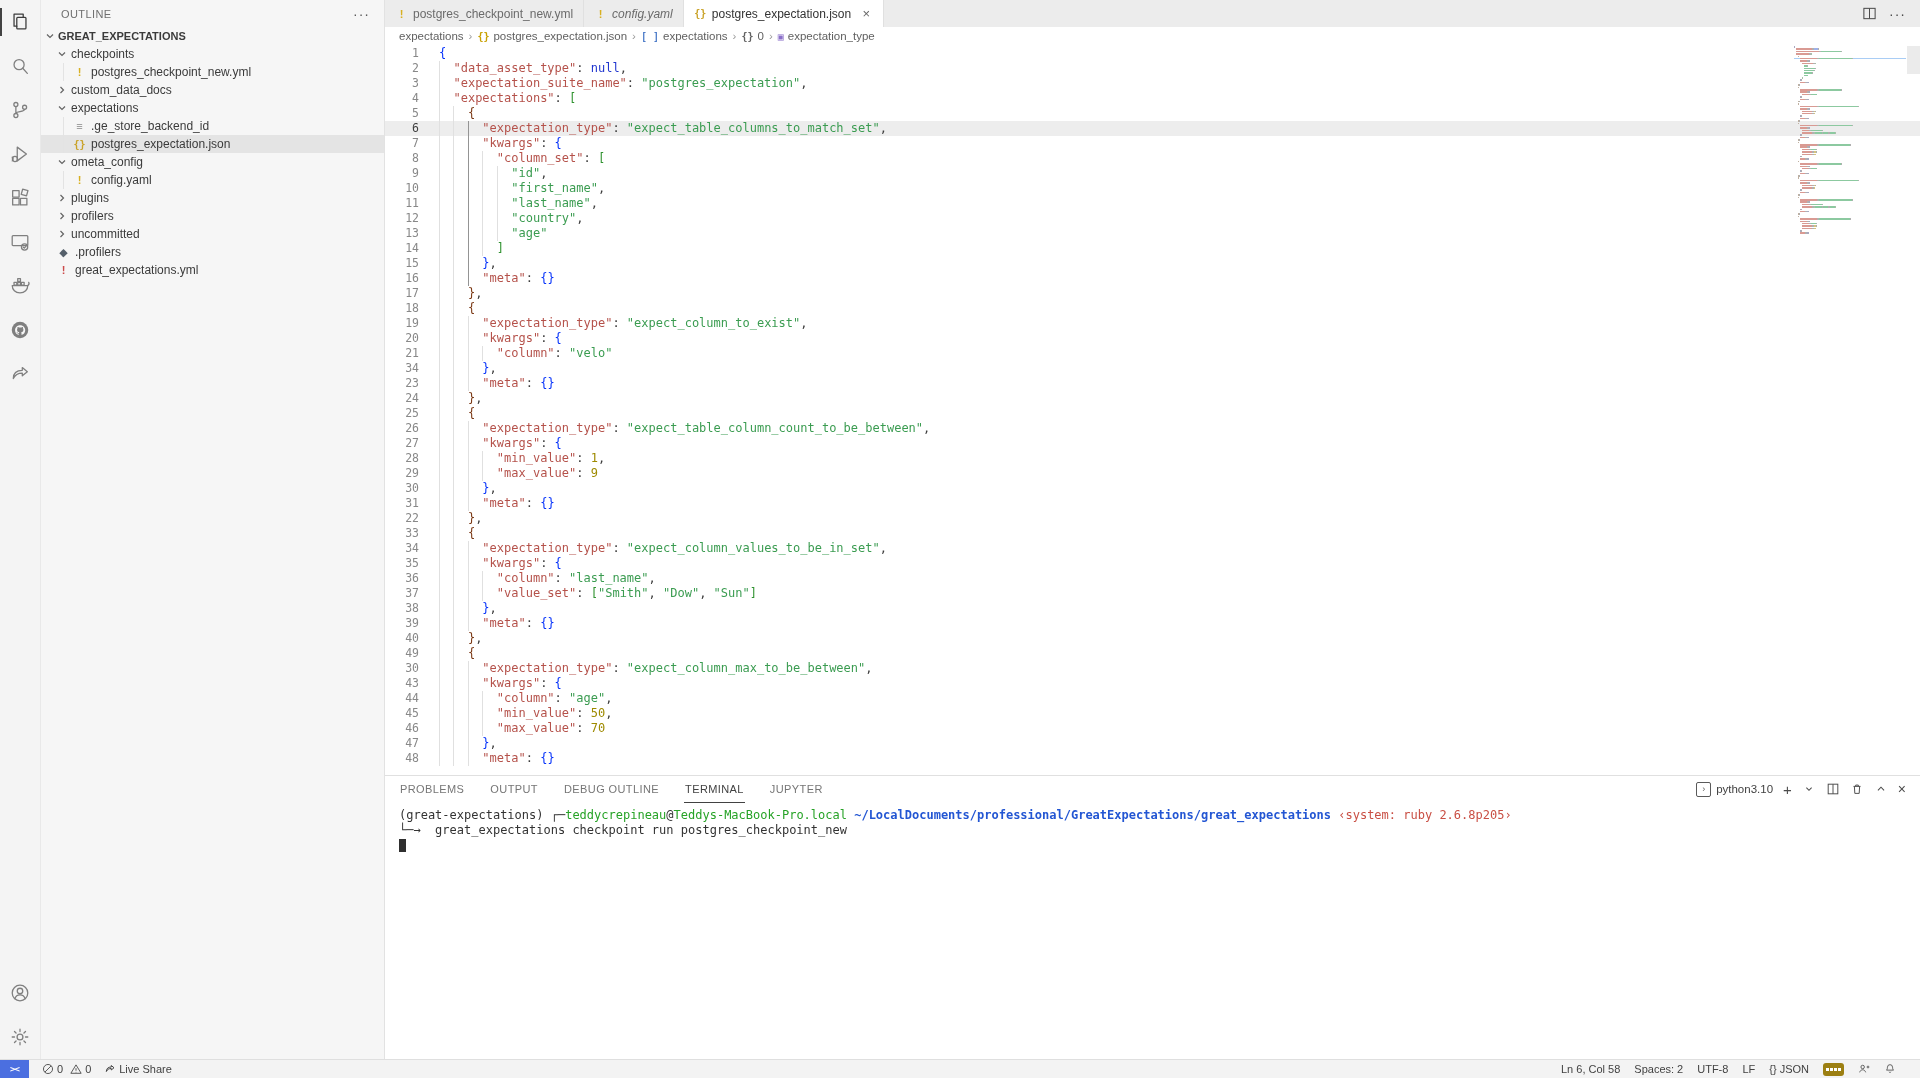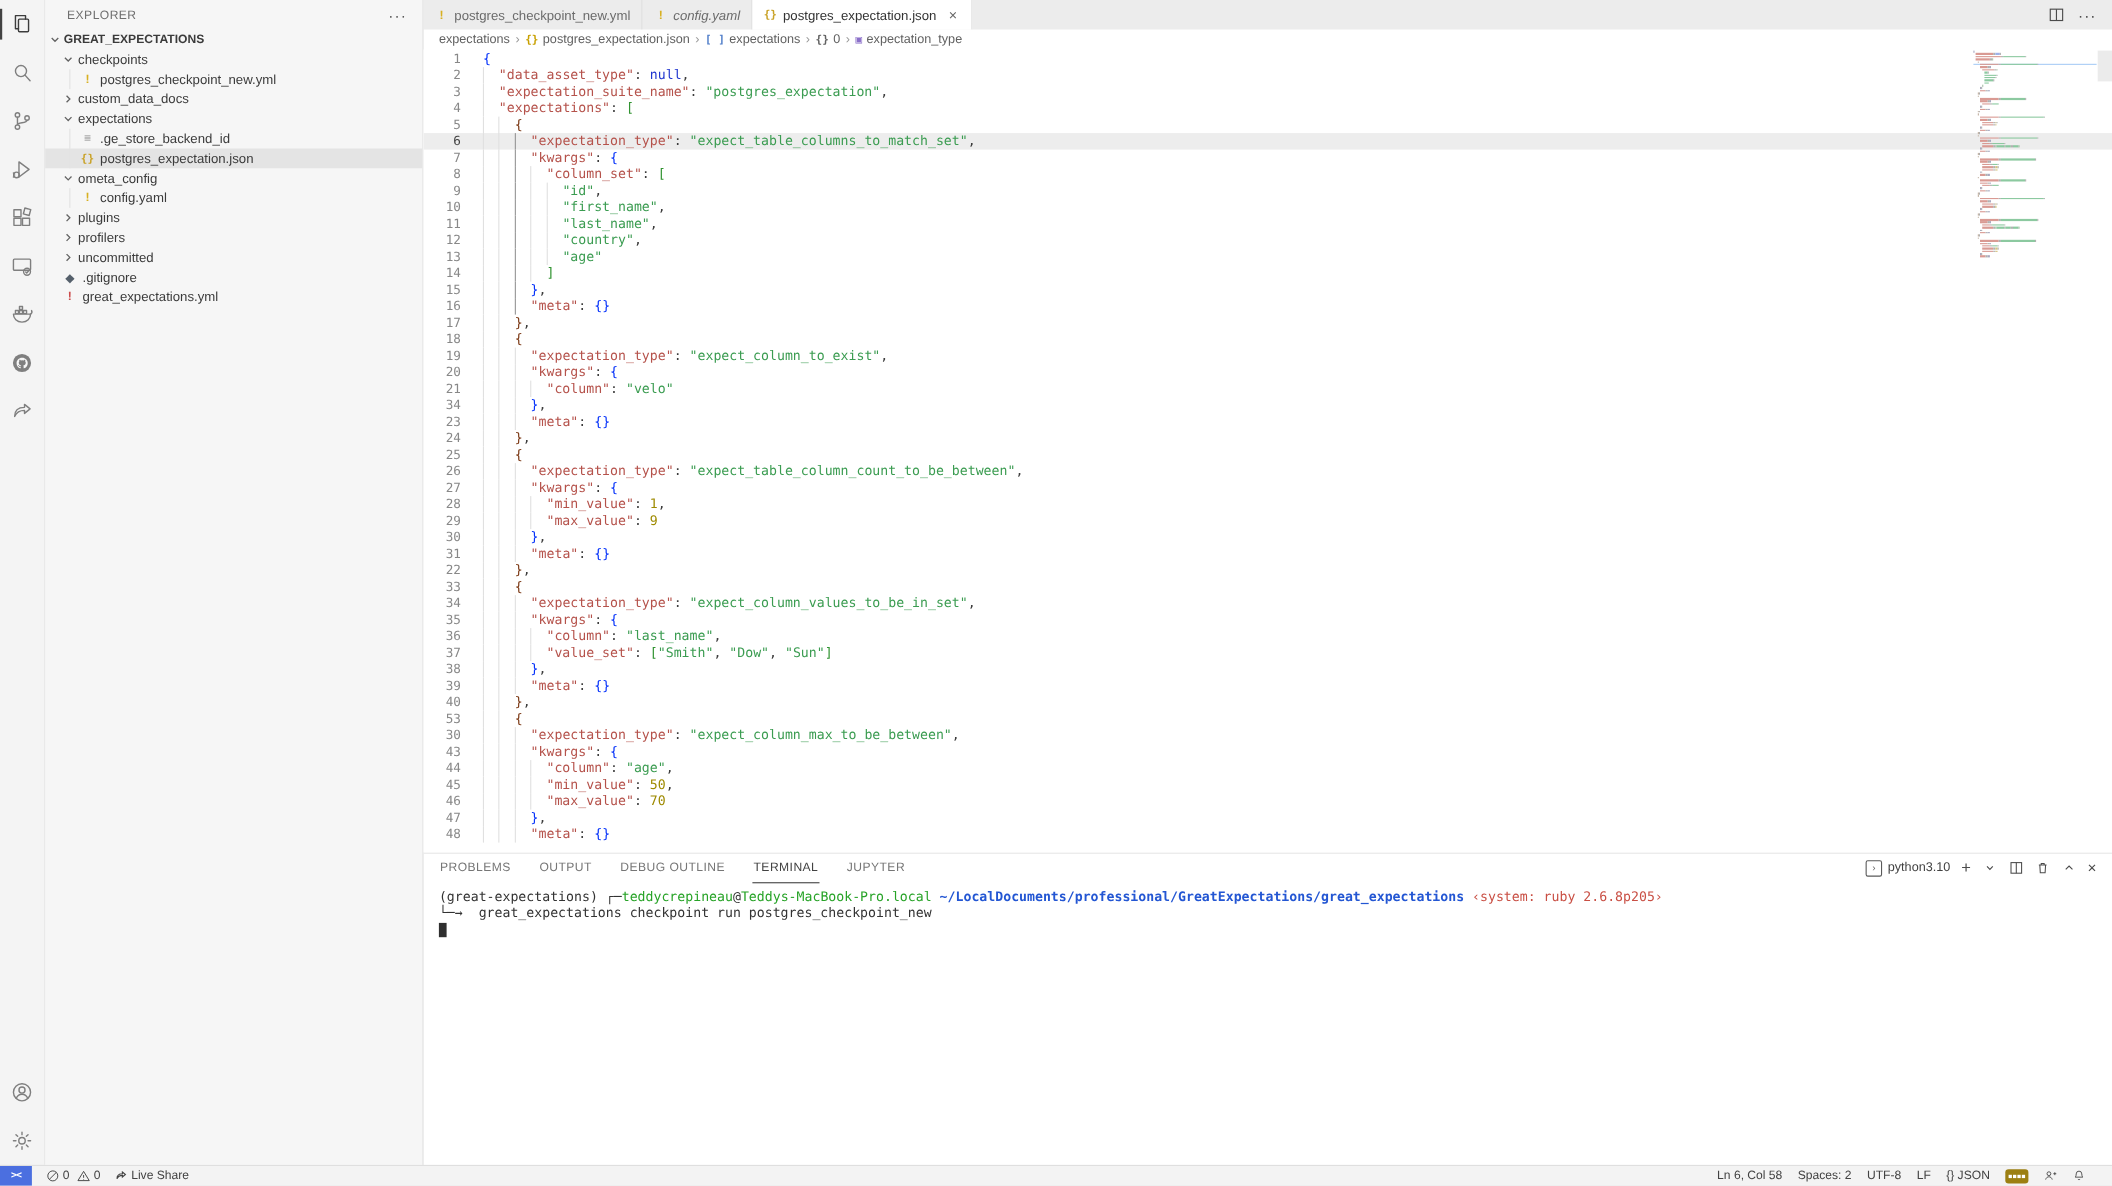--- a/index.html
+++ b/index.html
@@ -187,21 +187,21 @@
                 <circle cx="12" cy="12" r="3.2"></circle>
                 <path d="M12 3.5V6M12 18v2.5M3.5 12H6M18 12h2.5M6 6l1.7 1.7M16.3 16.3L18 18M18 6l-1.7 1.7M7.7 16.3L6 18"></path>
               </svg>
             </span>
           </div>
         </div>
     </div>
 
     <div class="sidebar">
       <div class="sb-head">
-        <span>EXPLORER</span>
+        <span>OUTLINE</span>
         <span class="dots">···</span>
       </div>
       <div class="sb-section">
         <svg viewBox="0 0 10 10" fill="none" stroke="currentColor" stroke-width="1.2">
             <path d="M2 3.5l3 3 3-3"></path>
           </svg>
         <span>GREAT_EXPECTATIONS</span>
       </div>
       <div class="tree" id="tree">
           <div class="trow" style="padding-left: 16px;">
@@ -275,21 +275,21 @@
           <div class="trow" style="padding-left: 16px;">
             <span style="width: 10px; height: 10px; margin-right: 4px; display: flex; color: rgb(100, 100, 100);">
               <svg viewBox="0 0 10 10" fill="none" stroke="currentColor" stroke-width="1.2">
                 <path d="M3.5 2l3 3-3 3"></path>
               </svg>
             </span>
             <span>uncommitted</span>
           </div>
           <div class="trow" style="padding-left: 16px;">
             <span class="ficon " style="color: rgb(85, 96, 107);">◆</span>
-            <span>.gitignore</span>
+            <span>.profilers</span>
           </div>
           <div class="trow" style="padding-left: 16px;">
             <span class="ficon " style="color: rgb(204, 75, 75);">!</span>
             <span>great_expectations.yml</span>
           </div>
         </div>
     </div>
 
     <div class="edcol">
       <div class="tabbar" id="tabbar">
@@ -497,21 +497,21 @@
             </div>
             <div class="code-line">
               <span class="ln">39</span>
               <span class="ct"><i class="ig" style="left: 0ch;"></i><i class="ig" style="left: 2ch;"></i><i class="ig" style="left: 4ch;"></i><span>      <span class="tk-k">"meta"</span><span class="tk-p">: </span><span class="tk-b1">{}</span></span></span>
             </div>
             <div class="code-line">
               <span class="ln">40</span>
               <span class="ct"><i class="ig" style="left: 0ch;"></i><i class="ig" style="left: 2ch;"></i><span>    <span class="tk-b3">}</span><span class="tk-p">,</span></span></span>
             </div>
             <div class="code-line">
-              <span class="ln">53</span>
+              <span class="ln">49</span>
               <span class="ct"><i class="ig" style="left: 0ch;"></i><i class="ig" style="left: 2ch;"></i><span>    <span class="tk-b3">{</span></span></span>
             </div>
             <div class="code-line">
               <span class="ln">30</span>
               <span class="ct"><i class="ig" style="left: 0ch;"></i><i class="ig" style="left: 2ch;"></i><i class="ig" style="left: 4ch;"></i><span>      <span class="tk-k">"expectation_type"</span><span class="tk-p">: </span><span class="tk-s">"expect_column_max_to_be_between"</span><span class="tk-p">,</span></span></span>
             </div>
             <div class="code-line">
               <span class="ln">43</span>
               <span class="ct"><i class="ig" style="left: 0ch;"></i><i class="ig" style="left: 2ch;"></i><i class="ig" style="left: 4ch;"></i><span>      <span class="tk-k">"kwargs"</span><span class="tk-p">: </span><span class="tk-b1">{</span></span></span>
             </div>

